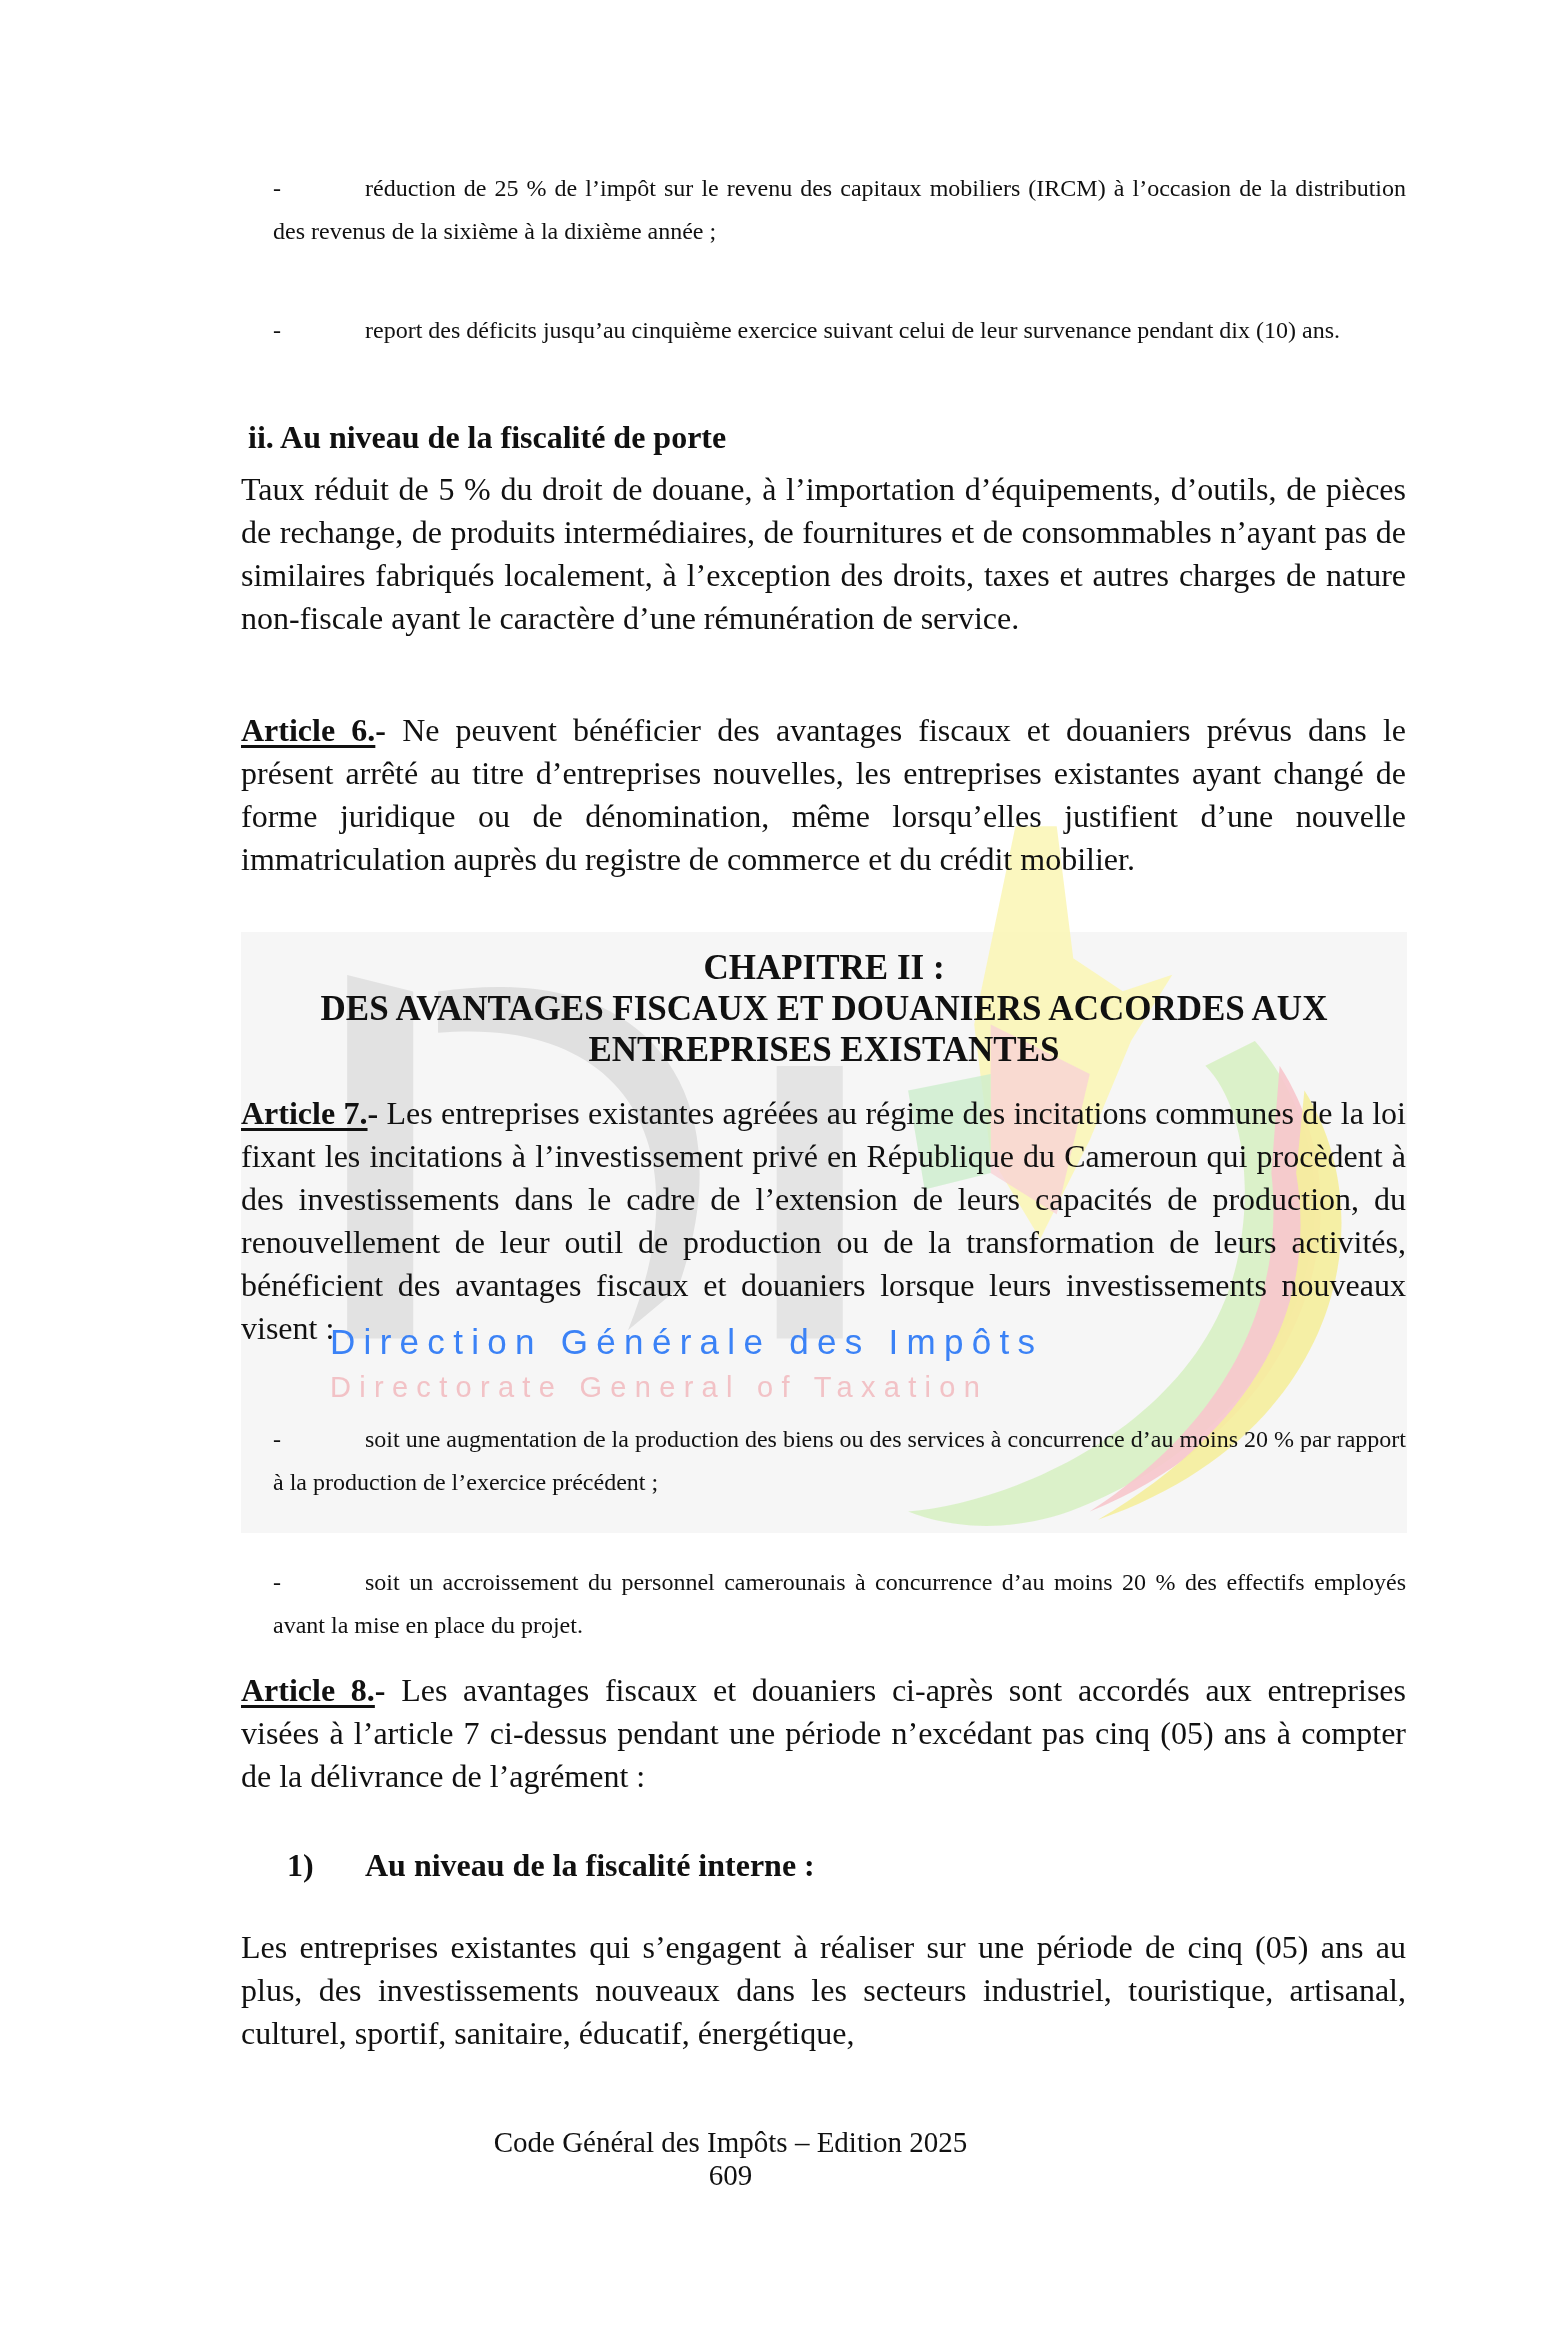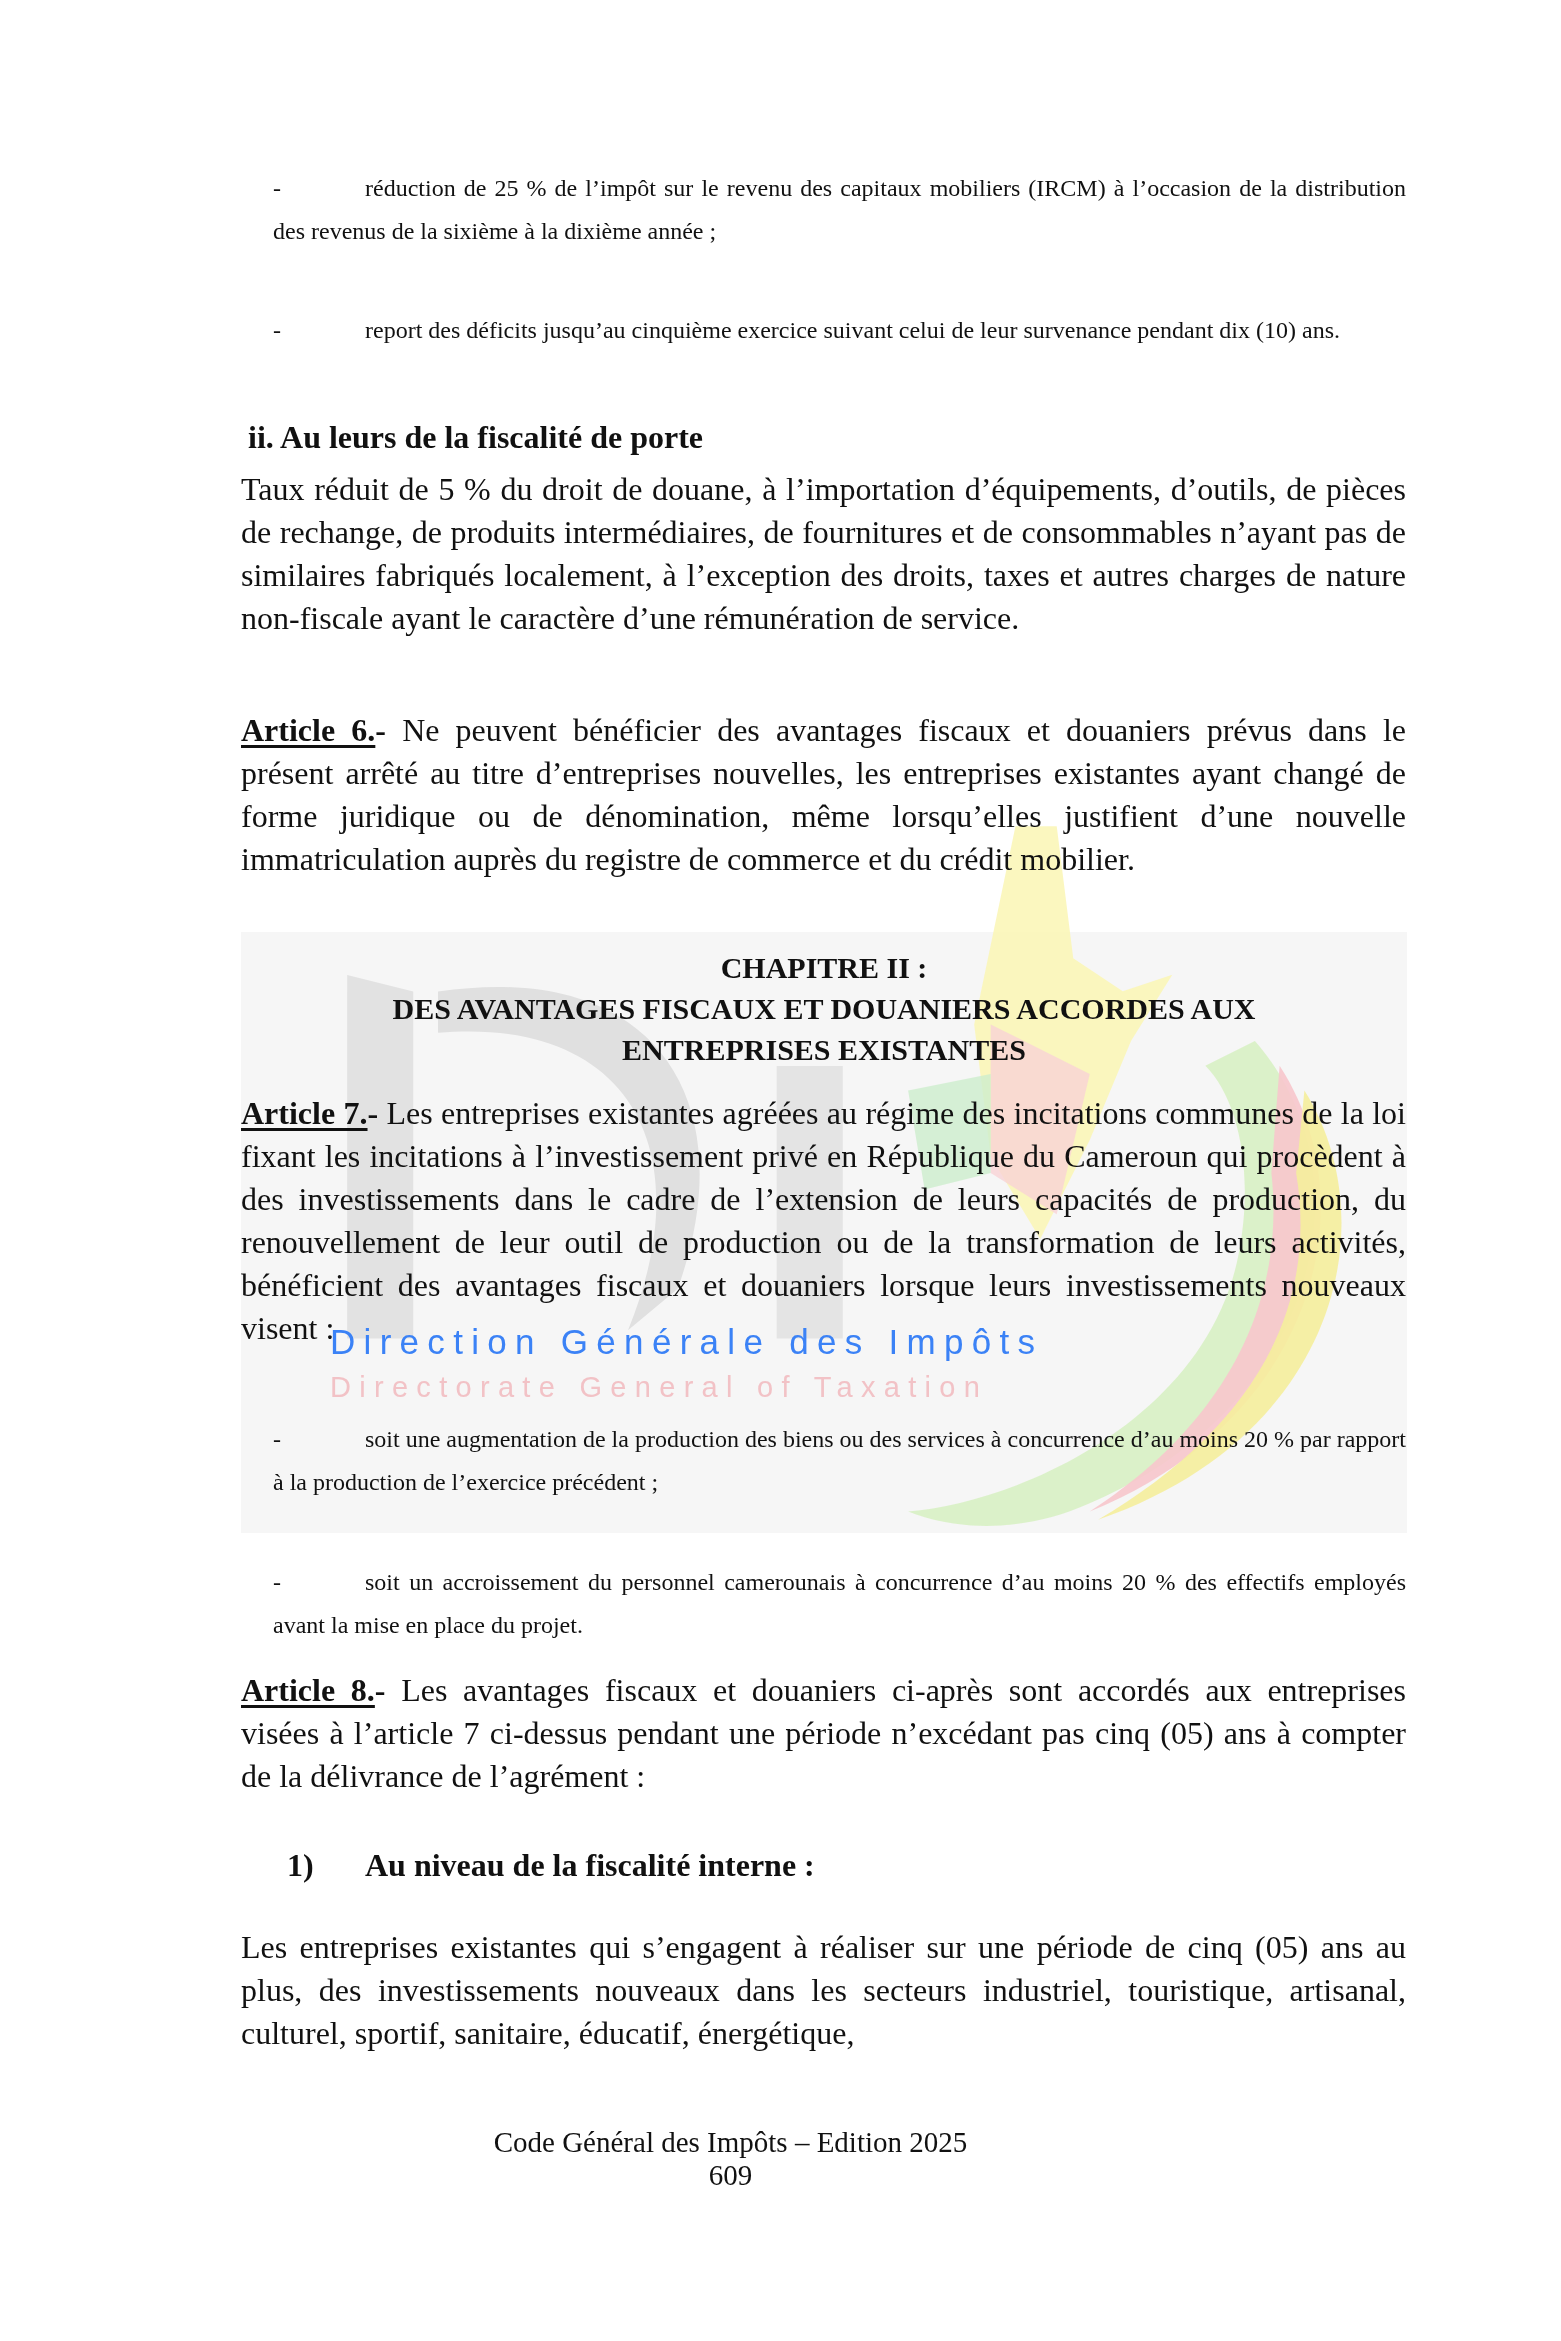--- a/index.html
+++ b/index.html
@@ -8,21 +8,21 @@
   .page { position:absolute; left:0; top:0; width:1561px; height:2342px; }
   .watermark-bg { position:absolute; left:241px; top:932px; width:1166px; height:601px; background:#f6f6f6; }
   .wm-d { position:absolute; left:314px; top:942px; width:628px; height:413px; }
   .wm-text1 { position:absolute; left:330px; top:1322px; font-family:"Liberation Sans", sans-serif; font-size:35px; letter-spacing:8.3px; color:#3b82f6; }
   .wm-text2 { position:absolute; left:330px; top:1371px; font-family:"Liberation Sans", sans-serif; font-size:29px; letter-spacing:8.3px; color:#f2c2c6; }
   .wm-arc { position:absolute; left:743px; top:826px; width:677px; height:727px; }
   .block { position:absolute; left:241px; width:1165px; font-size:32px; line-height:43px; text-align:justify; }
   .bullet { position:absolute; left:273px; width:1133px; font-size:24px; line-height:43px; text-align:justify; }
   .bullet .dash { display:inline-block; width:92px; }
   .heading-ii { position:absolute; left:248px; font-size:32px; font-weight:bold; line-height:43px; }
-  .chapter { position:absolute; left:241px; width:1166px; text-align:center; font-size:30px; font-weight:bold; line-height:41px; }
+  .chapter { position:absolute; left:241px; width:1166px; text-align:center; font-size:35px; font-weight:bold; line-height:41px; }
   .art { font-weight:bold; text-decoration:underline; text-decoration-thickness:3.3px; text-underline-offset:4.1px; }
   .art-dash { font-weight:bold; }
   .num-heading { position:absolute; left:287px; font-size:32px; font-weight:bold; line-height:43px; }
   .num-heading .num { display:inline-block; width:78px; }
   .footer { position:absolute; left:0; width:1461px; text-align:center; font-size:29px; line-height:33px; }
 </style>
 </head>
 <body>
 
 <div class="page">
@@ -44,21 +44,21 @@
   <div class="wm-text1">Direction Générale des Impôts</div>
   <div class="wm-text2">Directorate General of Taxation</div>
 
   <div class="bullet" style="top:167px;">
     <span class="dash">-</span><span>réduction de 25 % de l’impôt sur le revenu des capitaux mobiliers (IRCM) à l’occasion de la distribution des revenus de la sixième à la dixième année ;</span>
   </div>
   <div class="bullet" style="top:309px;">
     <span class="dash">-</span><span>report des déficits jusqu’au cinquième exercice suivant celui de leur survenance pendant dix (10) ans.</span>
   </div>
 
-  <div class="heading-ii" style="top:416px;">ii. Au leurs de la fiscalité de porte</div>
+  <div class="heading-ii" style="top:416px;">ii. Au niveau de la fiscalité de porte</div>
   <div class="block" style="top:468px;">Taux réduit de 5 % du droit de douane, à l’importation d’équipements, d’outils, de pièces de rechange, de produits intermédiaires, de fournitures et de consommables n’ayant pas de similaires fabriqués localement, à l’exception des droits, taxes et autres charges de nature non-fiscale ayant le caractère d’une rémunération de service.</div>
 
   <div class="block" style="top:709px;">
     <span class="art">Article 6.</span><span class="art-dash">-</span><span> Ne peuvent bénéficier des avantages fiscaux et douaniers prévus dans le présent arrêté au titre d’entreprises nouvelles, les entreprises existantes ayant changé de forme juridique ou de dénomination, même lorsqu’elles justifient d’une nouvelle immatriculation auprès du registre de commerce et du crédit mobilier.</span>
   </div>
 
   <div class="chapter" style="top:947px;">
     <div>CHAPITRE II :</div>
     <div>DES AVANTAGES FISCAUX ET DOUANIERS ACCORDES AUX</div>
     <div>ENTREPRISES EXISTANTES</div>

